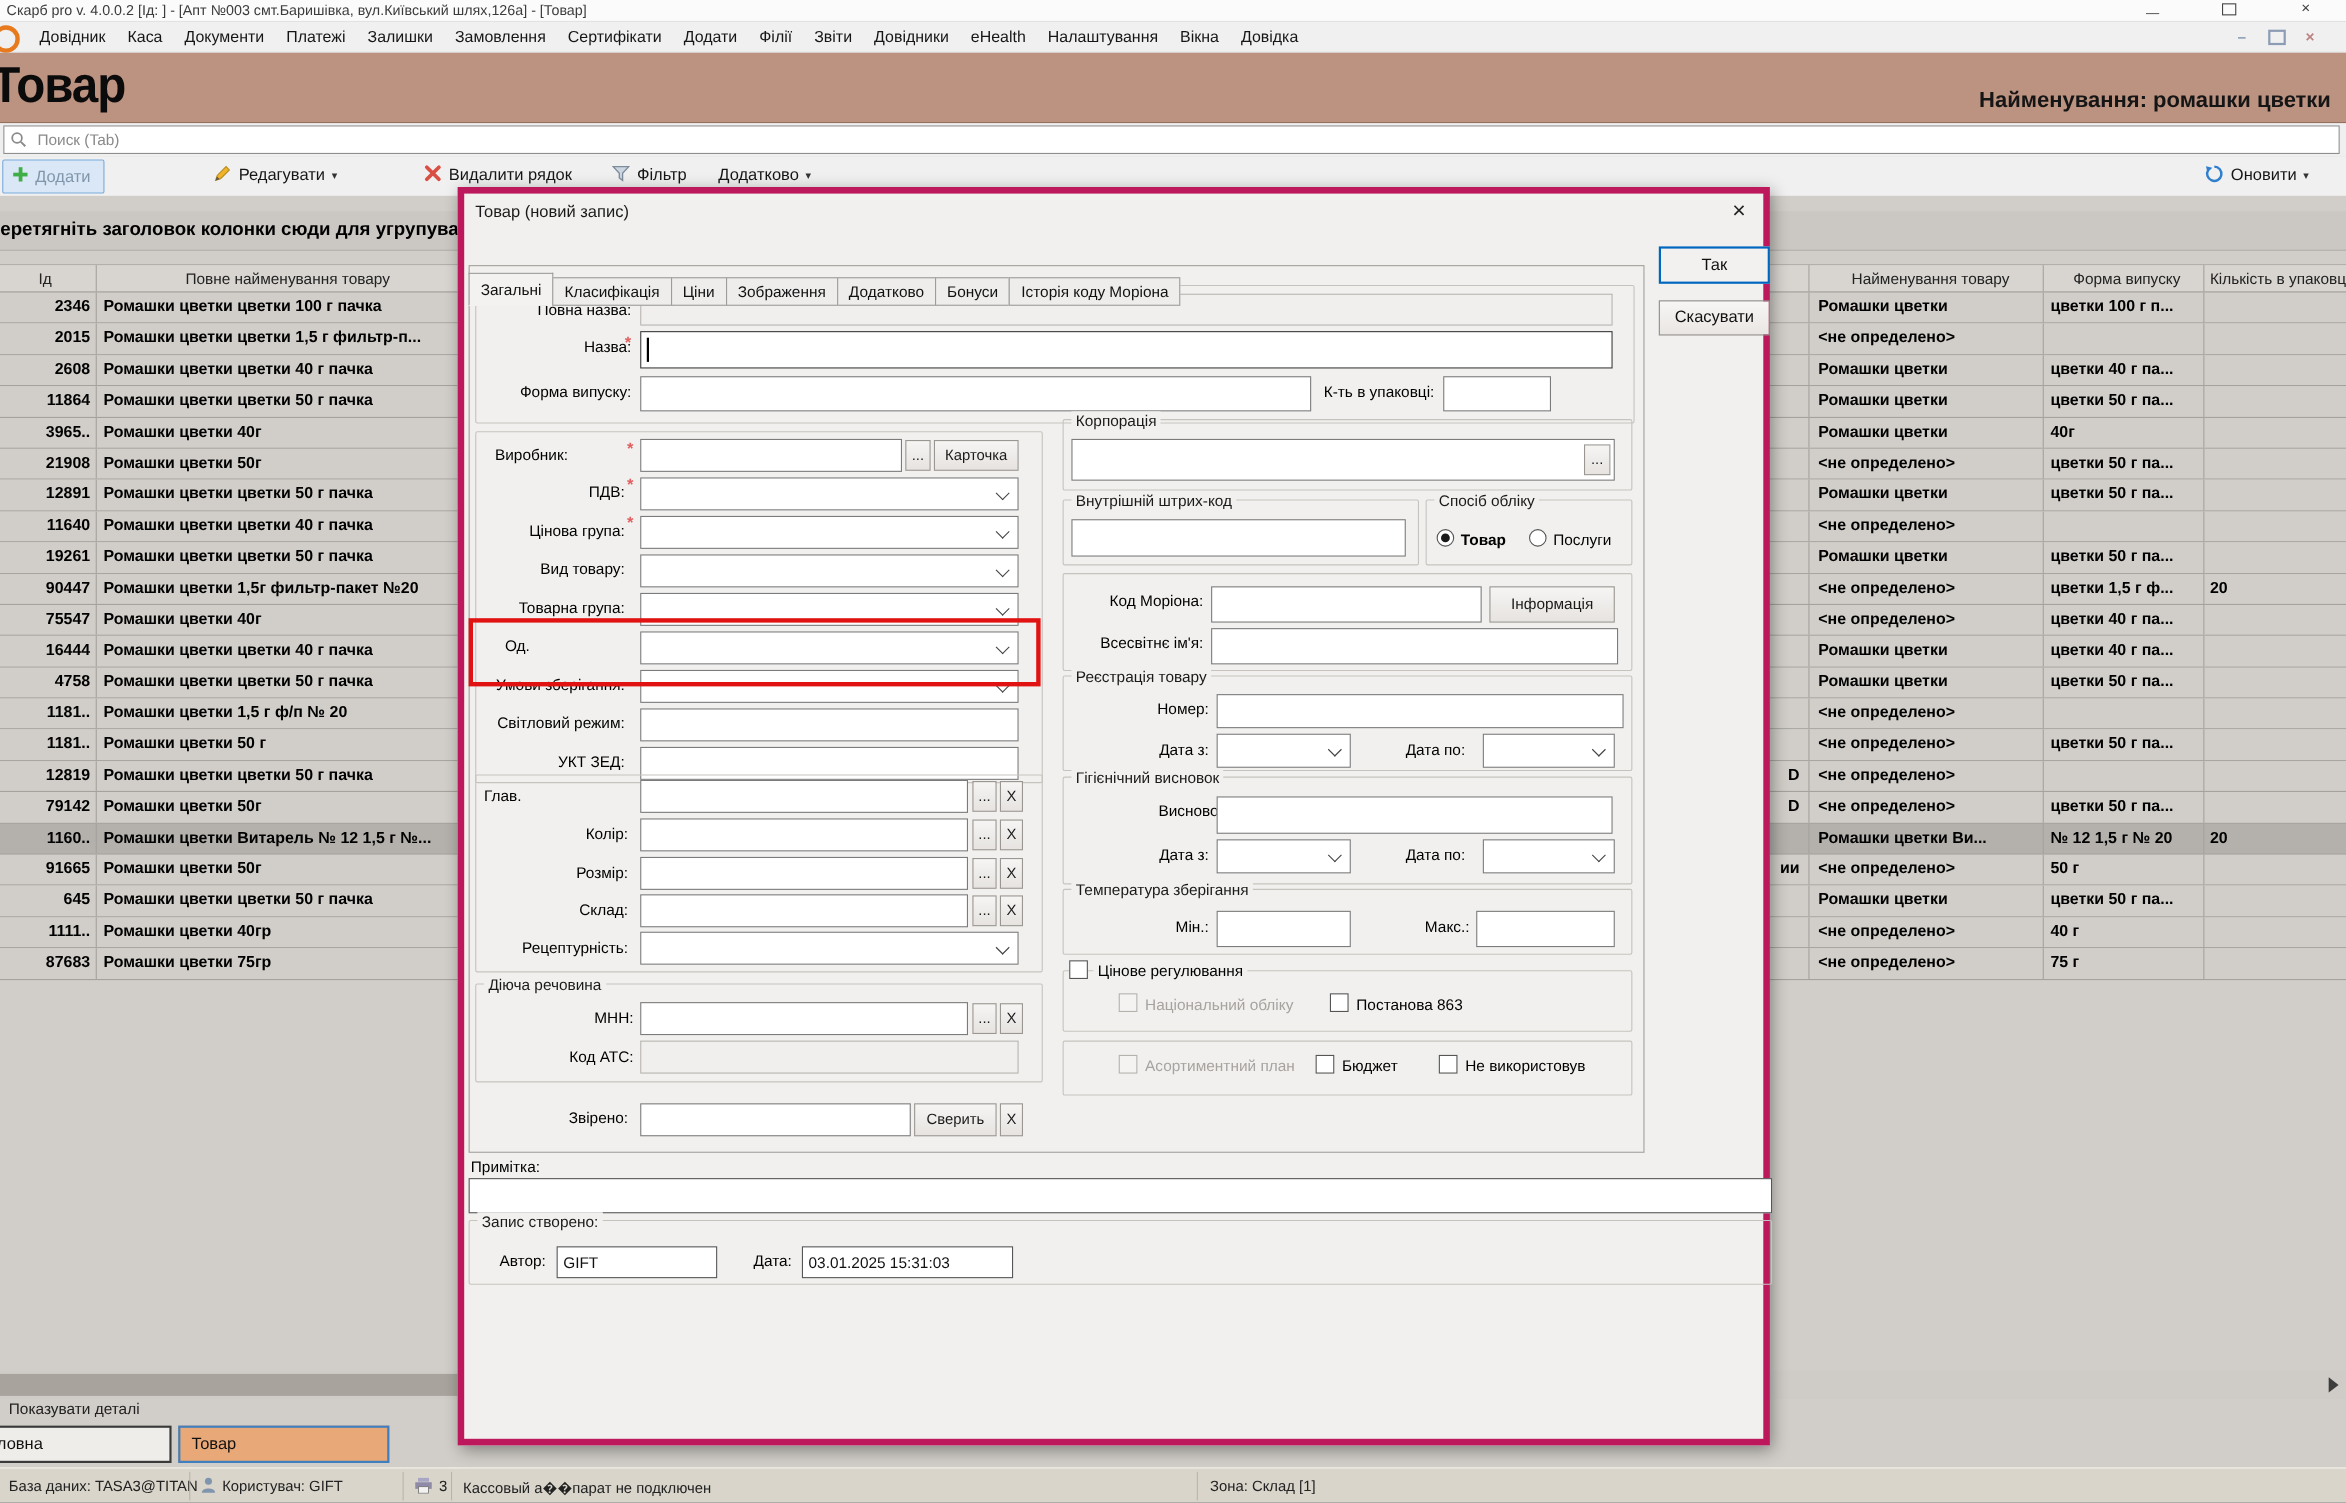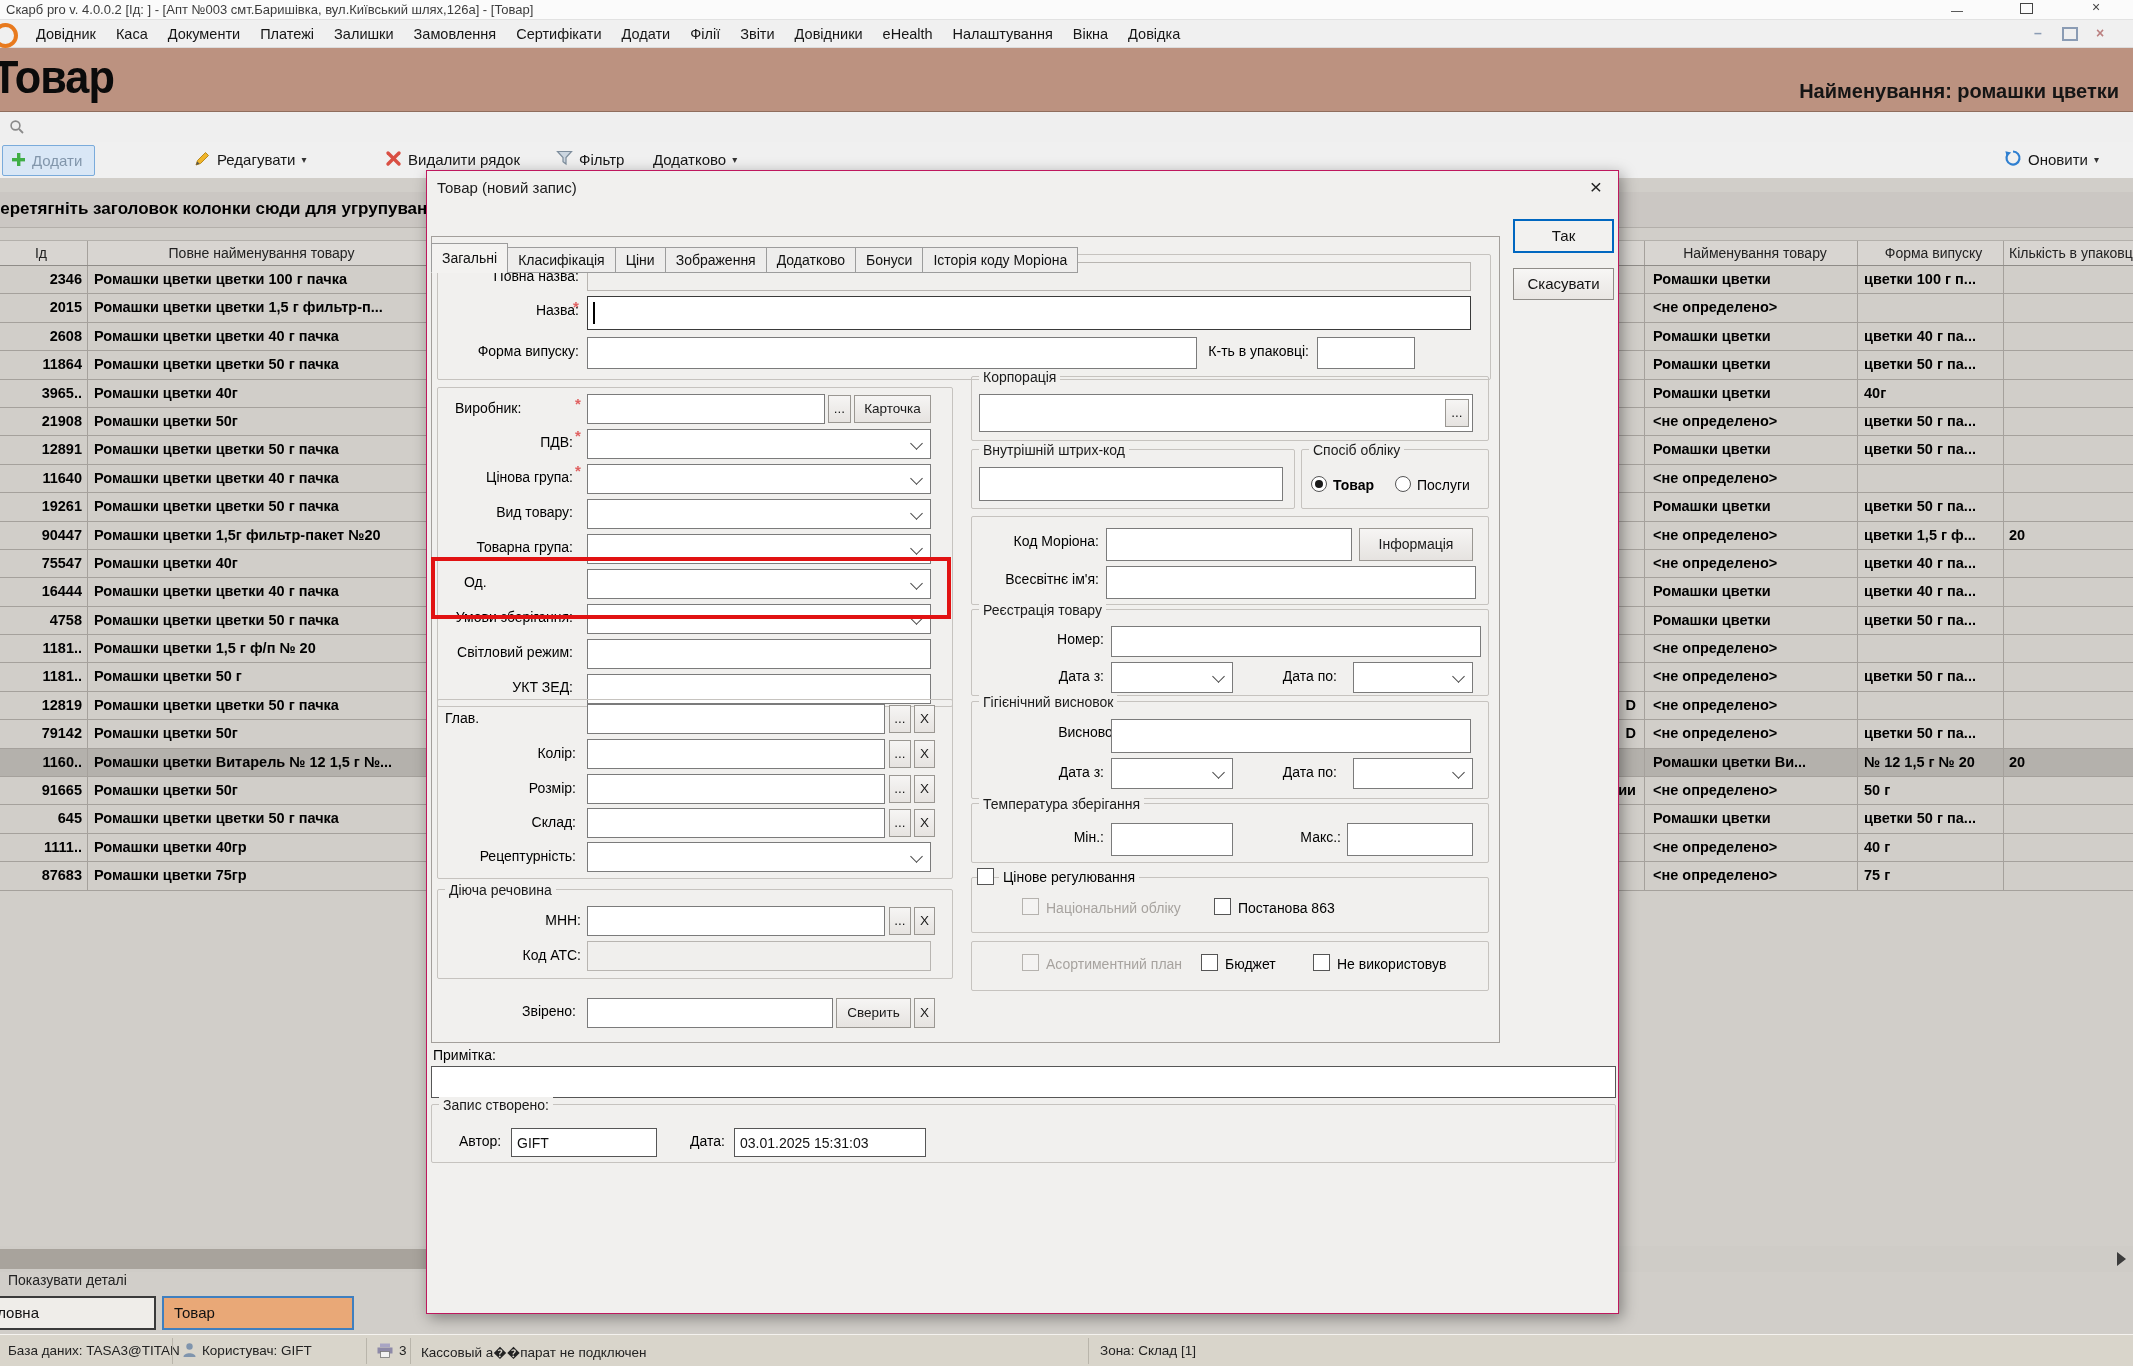--- a/index.html
+++ b/index.html
@@ -54,21 +54,21 @@
   .hthumb{position:absolute;left:0;top:3px;width:510px;height:20px;background:#a8a39c;}
   .harrow{position:absolute;left:2117px;top:6px;width:0;height:0;border-top:7px solid transparent;border-bottom:7px solid transparent;border-left:9px solid #3c3c3c;}
   .detlabel{left:8px;top:1272px;font-size:14px;color:#222;}
   .ftab{position:absolute;top:1296px;height:34px;box-sizing:border-box;font-size:15px;line-height:30px;white-space:nowrap;overflow:hidden;}
   .ftab1{left:-80px;width:236px;border:2px solid #3a3a3a;background:#efede9;padding-left:60px;}
   .ftab2{left:162px;width:192px;border:2px solid #3f7fbf;background:#e9a877;padding-left:10px;}
   .statusbar{left:0;top:1334px;width:2133px;height:32px;background:#d9d5cb;border-top:1px solid #f5f3ef;font-size:13.5px;color:#222;}
   .statusbar .seg{position:absolute;top:8px;white-space:nowrap;}
   .ssep{position:absolute;top:3px;width:1px;height:26px;background:#b9b5ab;}
   
-  .dialog{left:426px;top:170px;width:1193px;height:1144px;background:#f1f0ee;border:1px solid #be185d;
+  .dialog{left:416px;top:170px;width:1193px;height:1144px;background:#f1f0ee;border:6px solid #be185d;
           box-shadow:3px 4px 14px rgba(0,0,0,.38);z-index:50;}
   .dlg-title{position:absolute;left:10px;top:8px;font-size:15px;color:#1a1a1a;}
   .dlg-close{position:absolute;right:16px;top:4px;font-size:21px;font-weight:300;color:#222;}
   .dtabs{position:absolute;left:4px;top:38px;height:28px;display:flex;align-items:flex-end;z-index:3;margin-top:36px;}
   .dtab{box-sizing:border-box;border:1px solid #9c9c9c;background:#eeedec;height:26px;line-height:24px;
         padding:0 10px;font-size:14px;margin-right:-1px;white-space:nowrap;}
   .dtab.active{height:30px;line-height:28px;background:#f3f2f0;border-bottom:1px solid #f3f2f0;}
   .tabpage{position:absolute;left:4px;top:65px;width:1067px;height:805px;border:1px solid #a39f9b;background:#f1f0ee;}
   .dbtn{position:absolute;text-align:center;font-size:15px;background:linear-gradient(#f7f6f5,#e9e6e3);box-sizing:border-box;}
   .btn-ok{left:1086px;top:48px;width:101px;height:34px;border:2px solid #0067c0;line-height:30px;background:#f2f1ef;}
@@ -136,20 +136,21 @@
     <span class="selname">Найменування: ромашки цветки</span>
   </div>
 
   <div class="abs searchrow">
     <span class="sicon">
       <svg width="16" height="16" viewBox="0 0 16 16">
           <circle cx="6.5" cy="6.5" r="4.4" fill="none" stroke="#8a8a8a" stroke-width="1.6"></circle>
           <line x1="10" y1="10" x2="14" y2="14" stroke="#8a8a8a" stroke-width="1.8"></line>
         </svg>
     </span>
+    <input placeholder="Поиск (Tab)" style="">
   </div>
 
   <div class="abs toolbar">
     <div class="tgroup tbtn-add" style="left:2px">
       <span><svg width="15" height="15" viewBox="0 0 15 15">
             <rect x="6" y="1" width="3.4" height="13" fill="#3fae46"></rect>
             <rect x="1" y="6" width="13" height="3.4" fill="#3fae46"></rect>
           </svg></span>
       <span>Додати</span>
     </div>

